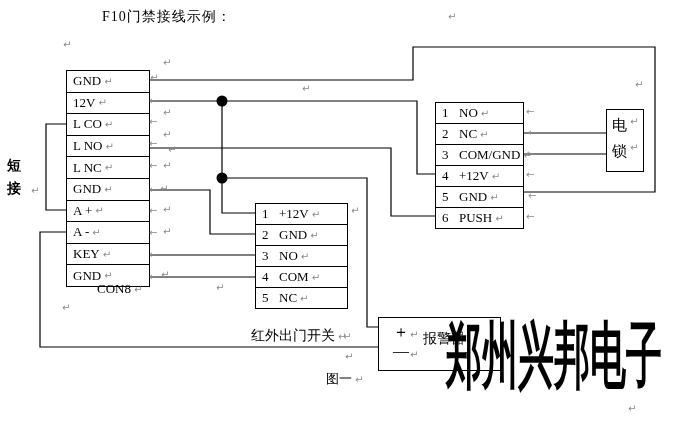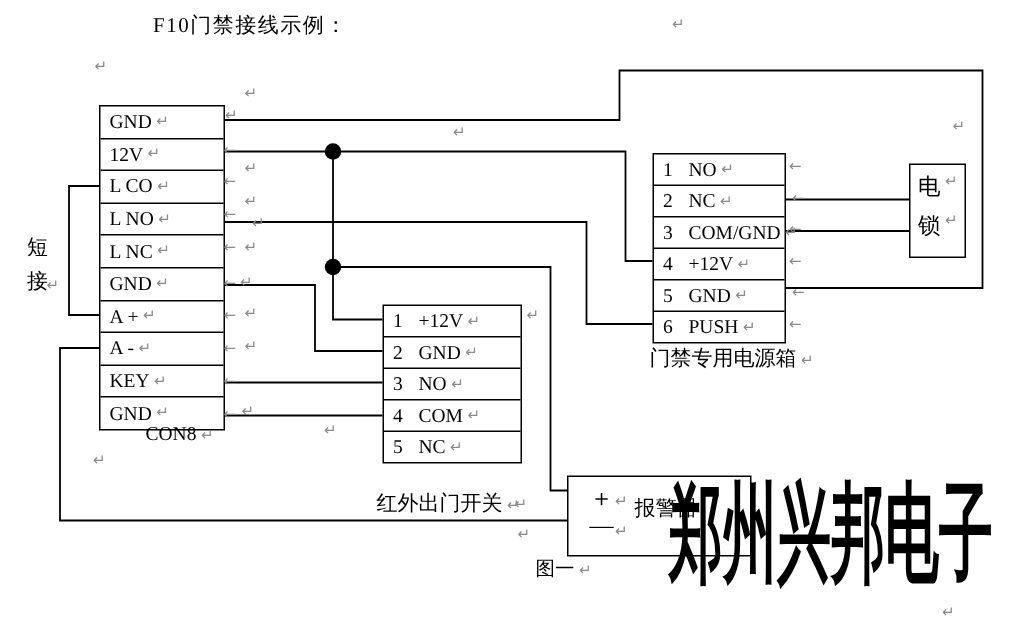--- a/index.html
+++ b/index.html
@@ -49,21 +49,21 @@
       <polyline points="524,154 607,154"></polyline>
     </g>
     <g fill="#000">
       <circle cx="222" cy="101" r="5.5"></circle>
       <circle cx="222" cy="178" r="5.5"></circle>
     </g>
   </svg>
 
   <div class="title">F10门禁接线示例：</div>
 
-  <div class="vtext" style="left:18px;top:154px;width:18px;">短接</div>
+  <div class="vtext" style="left:7px;top:154px;width:18px;font-weight:bold;">短接</div>
   <span class="pm" style="left:31px;top:186px;">↵</span>
 
   <div class="dbox" style="left:66px;top:70px;width:84px;height:217px;">
     <div class="row">
         <span class="lbl">GND</span>
         <span class="pmi">↵</span>
       </div>
     <div class="row">
         <span class="lbl">12V</span>
         <span class="pmi">↵</span>
@@ -160,39 +160,36 @@
     <div class="row">
         <span class="num">5</span>
         <span class="lbl">GND</span>
         <span class="pmi">↵</span>
       </div>
     <div class="row">
         <span class="num">6</span>
         <span class="lbl">PUSH</span>
         <span class="pmi">↵</span>
       </div>
-  </div>
-  <div class="cap" style="left:433px;top:230px;">
-    <span>门禁专用电源箱</span><span class="pmi">↵</span>
   </div>
 
   <div class="dbox lockbox" style="left:606px;top:109px;width:38px;height:63px;"></div>
   <div class="vtext" style="left:612px;top:112px;width:17px;font-size:15px;line-height:26px;z-index:3;">电锁</div>
   <span class="pm" style="left:630px;top:117px;">↵</span>
   <span class="pm" style="left:630px;top:143px;">↵</span>
 
   <div class="dbox" style="left:378px;top:317px;width:123px;height:54px;">
     <span class="alarm-plus">＋</span>
     <span class="apm" style="left:31px;top:11px;">↵</span>
     <span class="alarm-minus">—</span>
     <span class="apm" style="left:31px;top:31px;">↵</span>
     <span class="alarm-label">报警器</span>
   </div>
 
-  <div class="cap cap-en" style="left:326px;top:370px;margin-left:31px;">
+  <div class="cap cap-en" style="left:326px;top:370px;">
     <span>图一</span><span class="pmi">↵</span>
   </div>
 
   <span class="pm" style="left:63px;top:40px;">↵</span>
   <span class="pm" style="left:163px;top:58px;">↵</span>
   <span class="pm" style="left:150px;top:73px;">↵</span>
   <span class="pm" style="left:163px;top:108px;">↵</span>
   <span class="pm" style="left:163px;top:130px;">↵</span>
   <span class="pm" style="left:168px;top:145px;">↵</span>
   <span class="pm" style="left:163px;top:161px;">↵</span>

